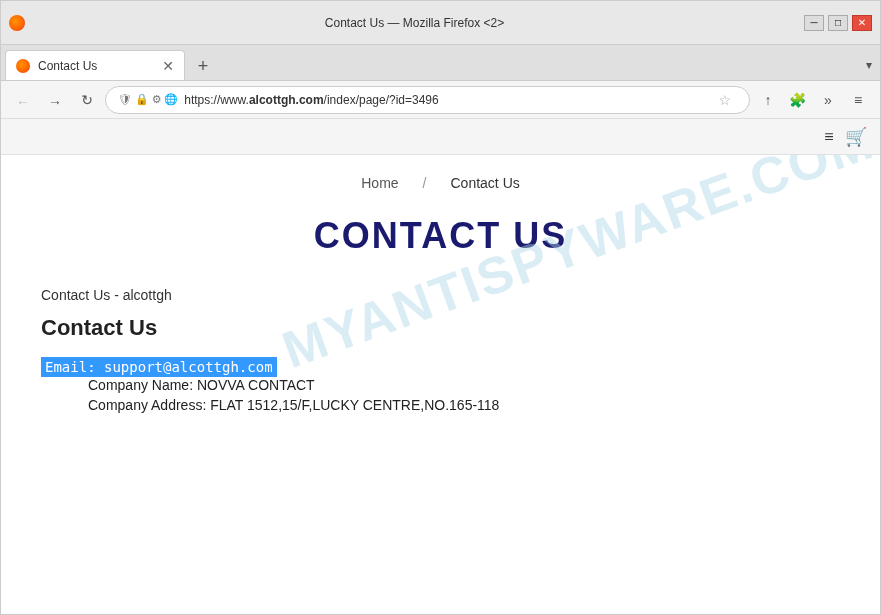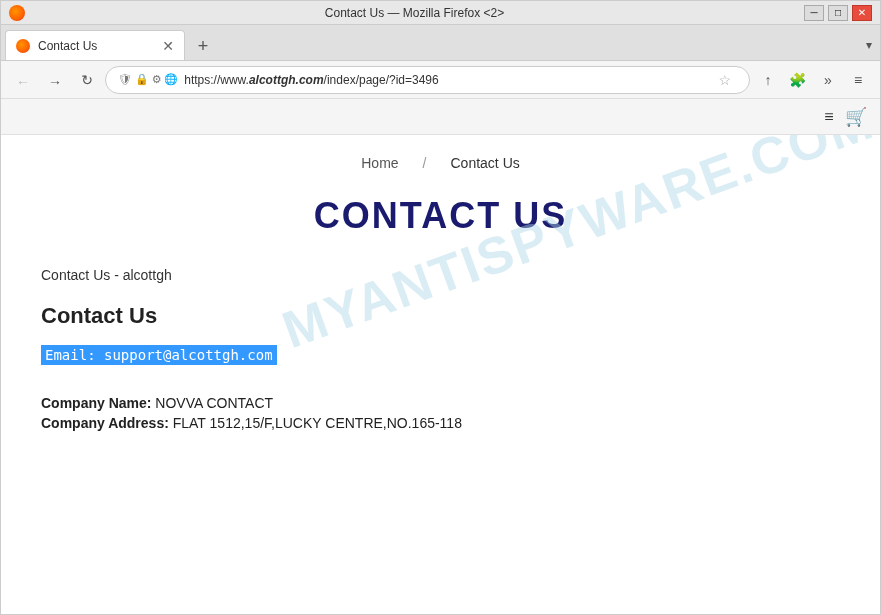--- a/index.html
+++ b/index.html
@@ -3,21 +3,21 @@
   <meta charset="utf-8">
   <style>
     * { margin: 0; padding: 0; box-sizing: border-box; }
     body { font-family: Arial, sans-serif; background: #f0f0f0; width: 881px; height: 615px; overflow: hidden; }
 
     
     .browser-window { width: 881px; height: 615px; background: #f9f9f9; display: flex; flex-direction: column; border: 1px solid #ccc; }
 
     
     .title-bar {
-      height: 24px;
+      height: 44px;
       background: #e8e8e8;
       display: flex;
       align-items: center;
       justify-content: space-between;
       padding: 0 8px;
       border-bottom: 1px solid #ccc;
       user-select: none;
     }
     .title-bar-left { display: flex; align-items: center; gap: 6px; }
     .firefox-icon { width: 16px; height: 16px; background: radial-gradient(circle at 40% 40%, #ff9500, #ff6000 60%, #c0392b 100%); border-radius: 50%; position: relative; }
@@ -76,21 +76,21 @@
       border: 1px solid #ccc;
       border-radius: 14px;
       display: flex;
       align-items: center;
       padding: 0 12px;
       gap: 6px;
       font-size: 12px;
     }
     .url-icons { display: flex; align-items: center; gap: 3px; color: #777; font-size: 11px; }
     .url-text { flex: 1; color: #333; font-size: 12px; }
-    .url-text span.domain { font-weight: bold; font-style: italic; }
+    .url-text span.domain { font-weight: bold; }
     .star-btn { font-size: 14px; color: #aaa; cursor: pointer; padding: 2px 6px; }
     .nav-right { display: flex; align-items: center; gap: 2px; }
 
     
     .toolbar {
       height: 36px;
       background: #f5f5f5;
       display: flex;
       align-items: center;
       justify-content: flex-end;
@@ -146,45 +146,45 @@
       font-weight: 900;
       color: #1a1a6e;
       letter-spacing: 2px;
       margin-bottom: 30px;
     }
 
     
     .section-title-small {
       font-size: 14px;
       color: #333;
-      margin-bottom: 20px;
+      margin-bottom: 12px;
     }
     .contact-heading {
       font-size: 22px;
       font-weight: bold;
       color: #222;
       margin-bottom: 16px;
     }
     .email-link {
       display: inline-block;
       background: #3399ff;
       color: white;
       padding: 2px 4px;
       font-size: 14px;
       text-decoration: none;
       font-family: monospace;
-      margin-bottom: 30px;
+      margin-bottom: 0;
     }
     .company-info p {
       font-size: 14px;
       color: #222;
       margin-bottom: 4px;
       font-weight: normal;
     }
-    .company-info p strong { font-weight: bold; }
+    .company-info p strong { font-weight: normal; margin-left: 47px; }
   </style>
 </head>
 <body>
 
 <div class="browser-window">
 
   <div class="title-bar">
     <div class="title-bar-left">
       <div class="firefox-icon"></div>
     </div>

